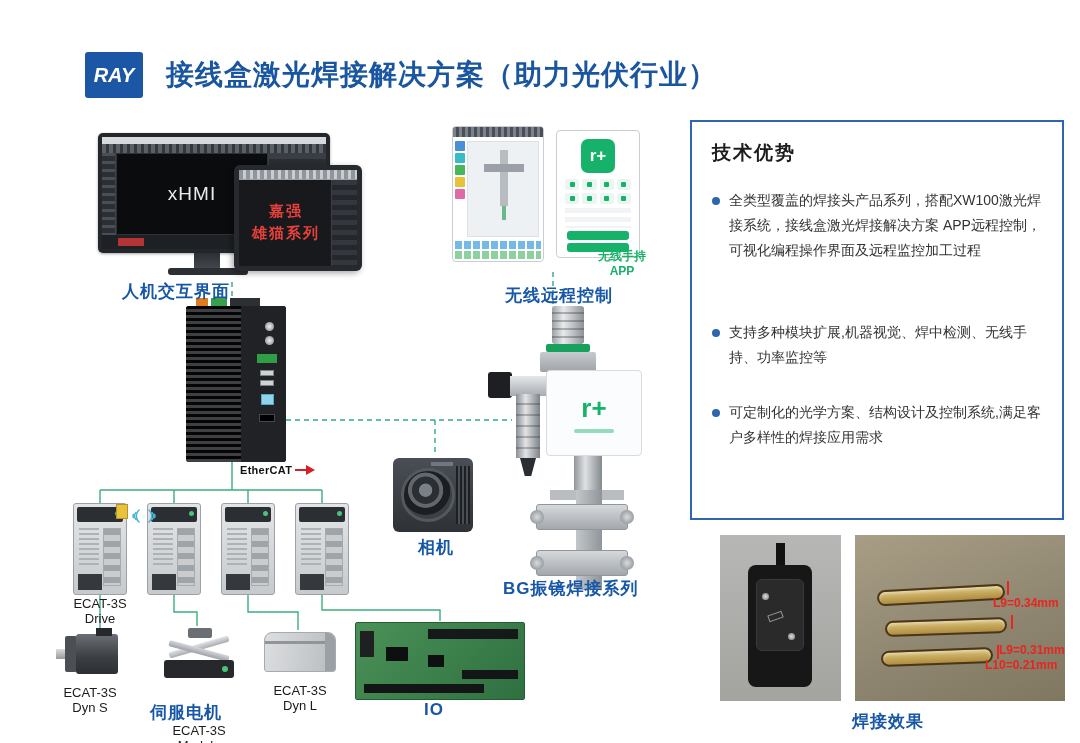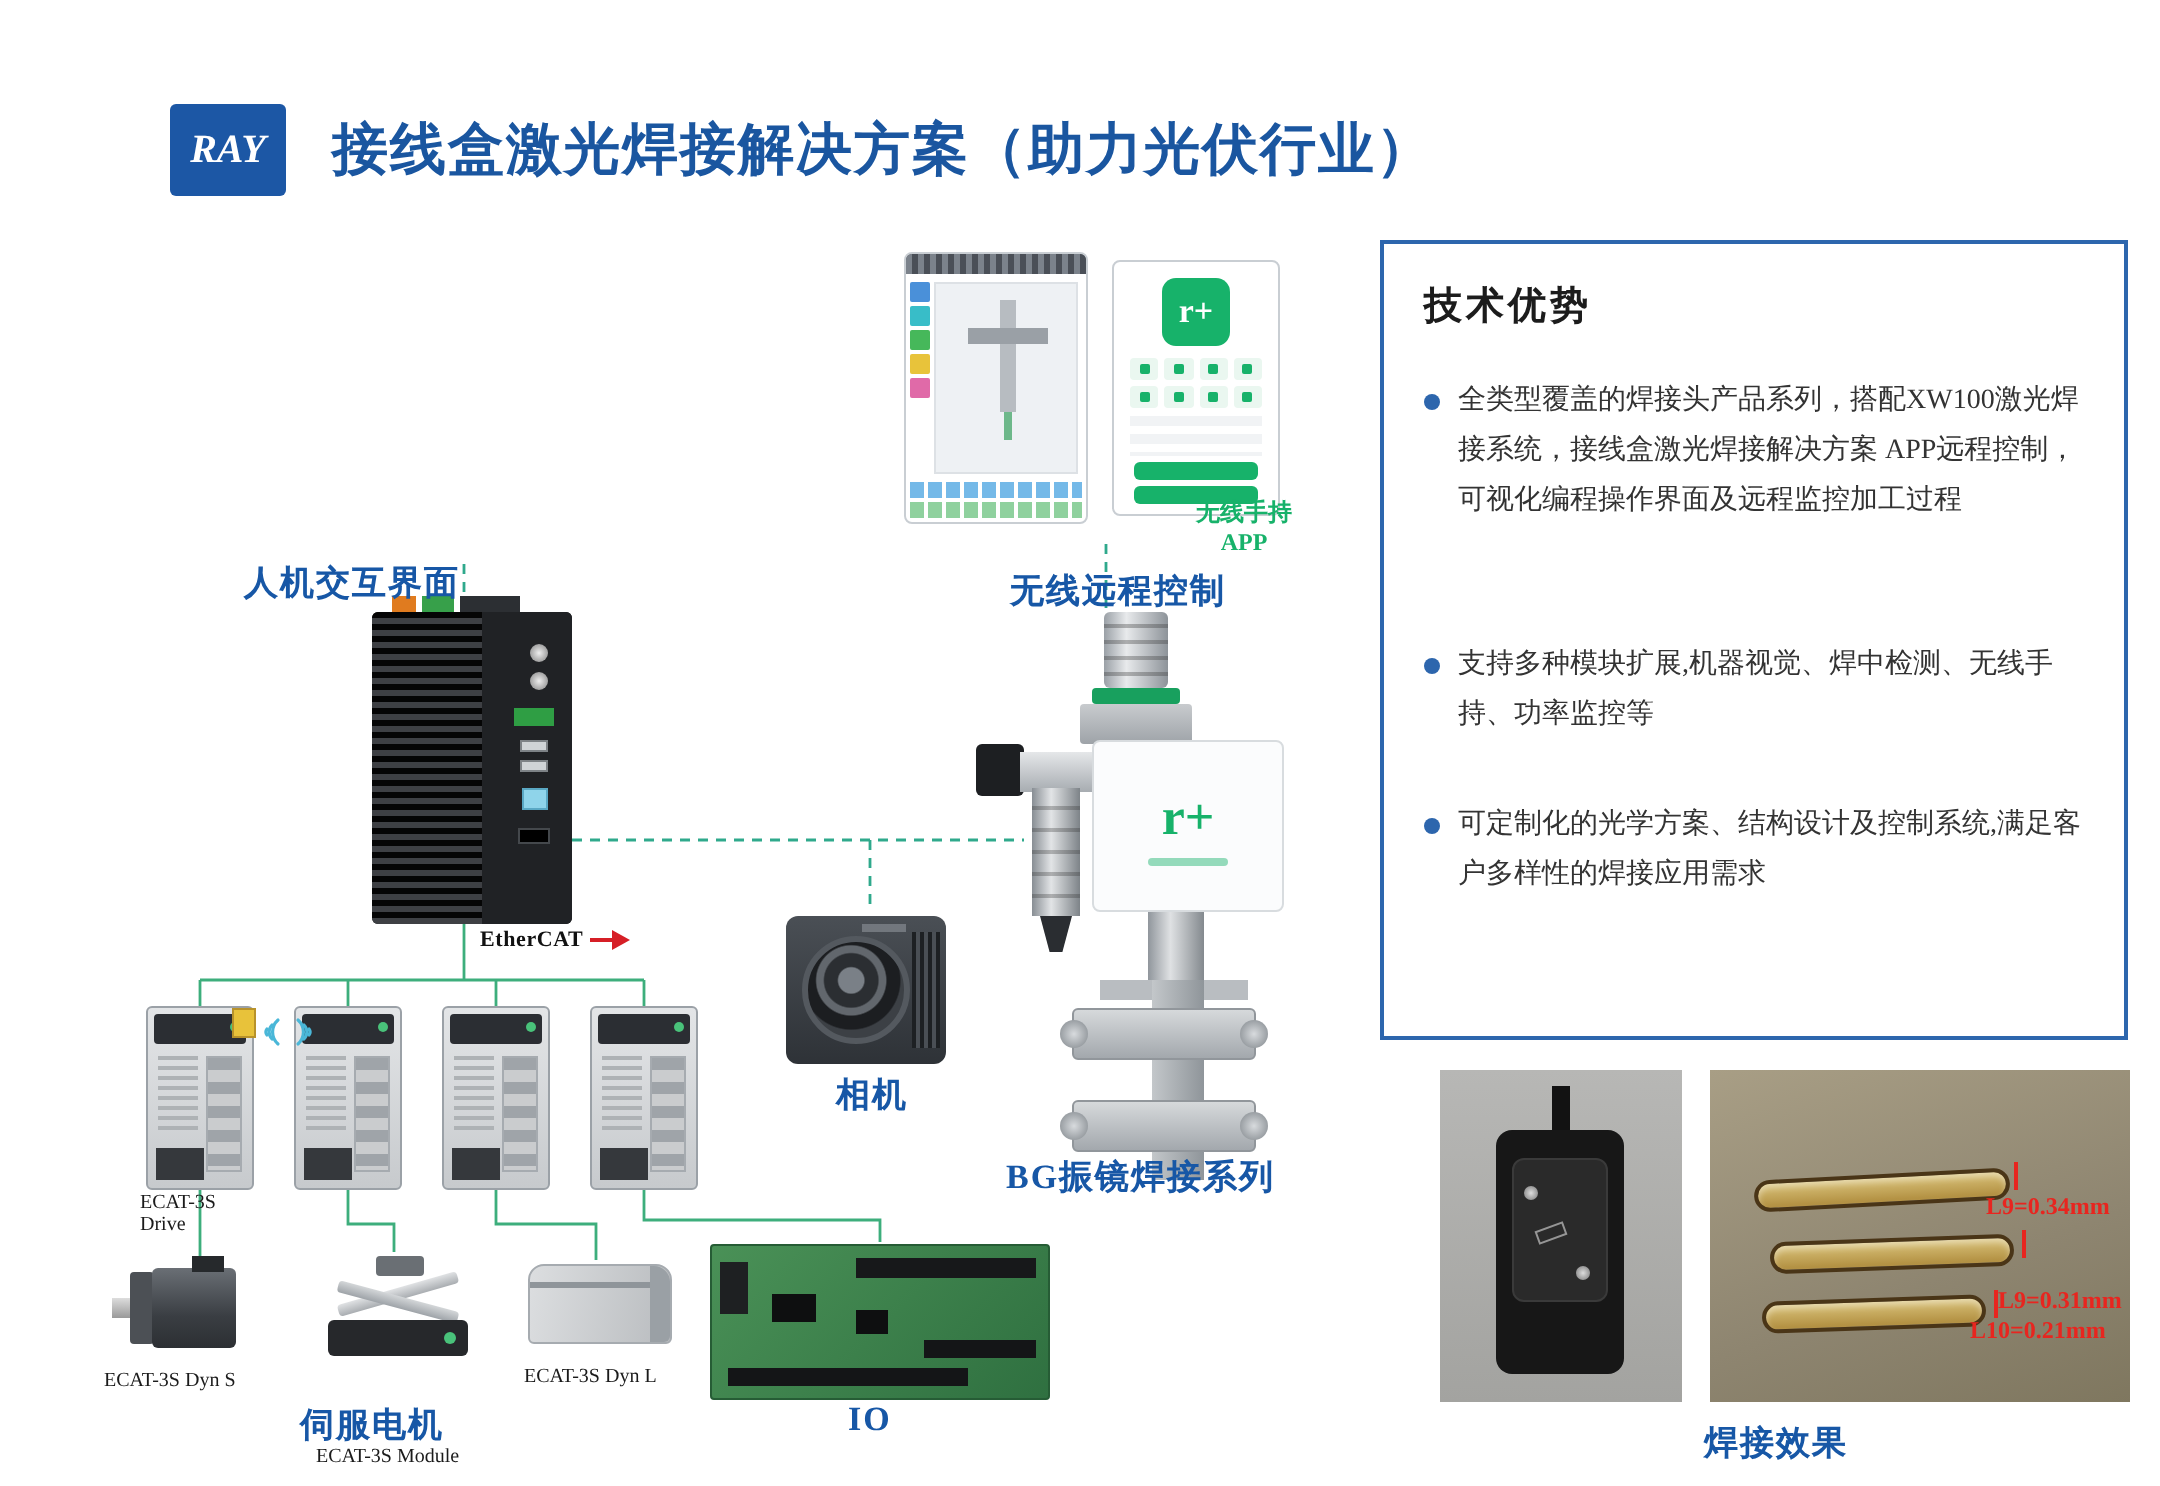--- a/index.html
+++ b/index.html
@@ -1,27 +1,27 @@
 <!DOCTYPE html>
 <html><head>
 <meta charset="utf-8">
 <style>
   * { margin:0; padding:0; box-sizing:border-box; }
   body { background:#fff; font-family:"Liberation Sans", sans-serif; }
-  .canvas { position:relative; width:1080px; height:743px; background:#ffffff; overflow:hidden;font-family:Liberation Serif, serif; }
+  .canvas { position:relative; width:1080px; height:743px; background:#ffffff; overflow:hidden; }
 
   
   .logo { position:absolute; left:85px; top:52px; width:58px; height:46px; background:#1c57a5;
           color:#fff; display:flex; align-items:center; justify-content:center;
           font-weight:bold; font-style:italic; font-size:20px; border-radius:3px; z-index:5; }
   .title { position:absolute; left:166px; top:56px; font-size:28px; font-weight:bold; color:#1a56a0; z-index:5; letter-spacing:1px; }
 
   
   .label { position:absolute; color:#1757a6; font-weight:700; font-size:17px; z-index:6; letter-spacing:1px; }
-  .slabel { position:absolute; font-size:10px; color:#1b1b1b; z-index:6; text-align:left; }
+  .slabel { position:absolute; font-size:13px; color:#1b1b1b; z-index:6; text-align:center; }
 
   
   svg.lines { position:absolute; left:0; top:0; z-index:1; pointer-events:none; }
 
   
   .monitor { position:absolute; left:98px; top:133px; width:235px; height:150px; z-index:3; }
   .mon-frame { position:absolute; left:0; top:0; width:232px; height:120px; background:#23262b; border-radius:5px; padding:4px; box-shadow:0 1px 3px rgba(0,0,0,.35); }
   .mon-screen { position:relative; width:100%; height:100%; background:#14161a; overflow:hidden; }
   .mon-menubar { height:7px; background:#d7dadd; }
   .mon-toolbar { height:9px; background:#33373c; background-image:repeating-linear-gradient(90deg,#5a6067 0 4px,#33373c 4px 7px); }
@@ -228,20 +228,46 @@
       <path d="M248 595 L248 612 L298 612 L298 630"></path>
       <path d="M322 595 L322 610 L440 610 L440 621"></path>
     </g>
   </svg>
 
   <div class="logo">
       <span>RAY</span>
     </div>
   <div class="title">接线盒激光焊接解决方案（助力光伏行业）</div>
 
+  <div class="monitor">
+    <div class="mon-frame">
+      <div class="mon-screen">
+        <div class="mon-menubar"></div>
+        <div class="mon-toolbar"></div>
+        <div class="mon-left"></div>
+        <div class="mon-canvas">
+          <span>xHMI</span>
+        </div>
+        <div class="mon-right"></div>
+        <div class="mon-bottom"></div>
+      </div>
+    </div>
+    <div class="mon-neck"></div>
+    <div class="mon-base"></div>
+    <div class="tablet">
+      <div class="tab-screen">
+        <div class="tab-toolbar"></div>
+        <div class="tab-canvas">
+          <span class="tab-red">嘉强</span>
+          <span class="tab-red">雄猫系列</span>
+        </div>
+        <div class="tab-right"></div>
+      </div>
+    </div>
+  </div>
   <div class="label" style="left:122px; top:280px;">人机交互界面</div>
 
   <div class="phone-group">
     <div class="phone-a">
       <div class="pa-top"></div>
       <div class="pa-left">
         <i style="background:#4a90d9"></i>
         <i style="background:#38bdc8"></i>
         <i style="background:#46b85a"></i>
         <i style="background:#e8c33a"></i>

